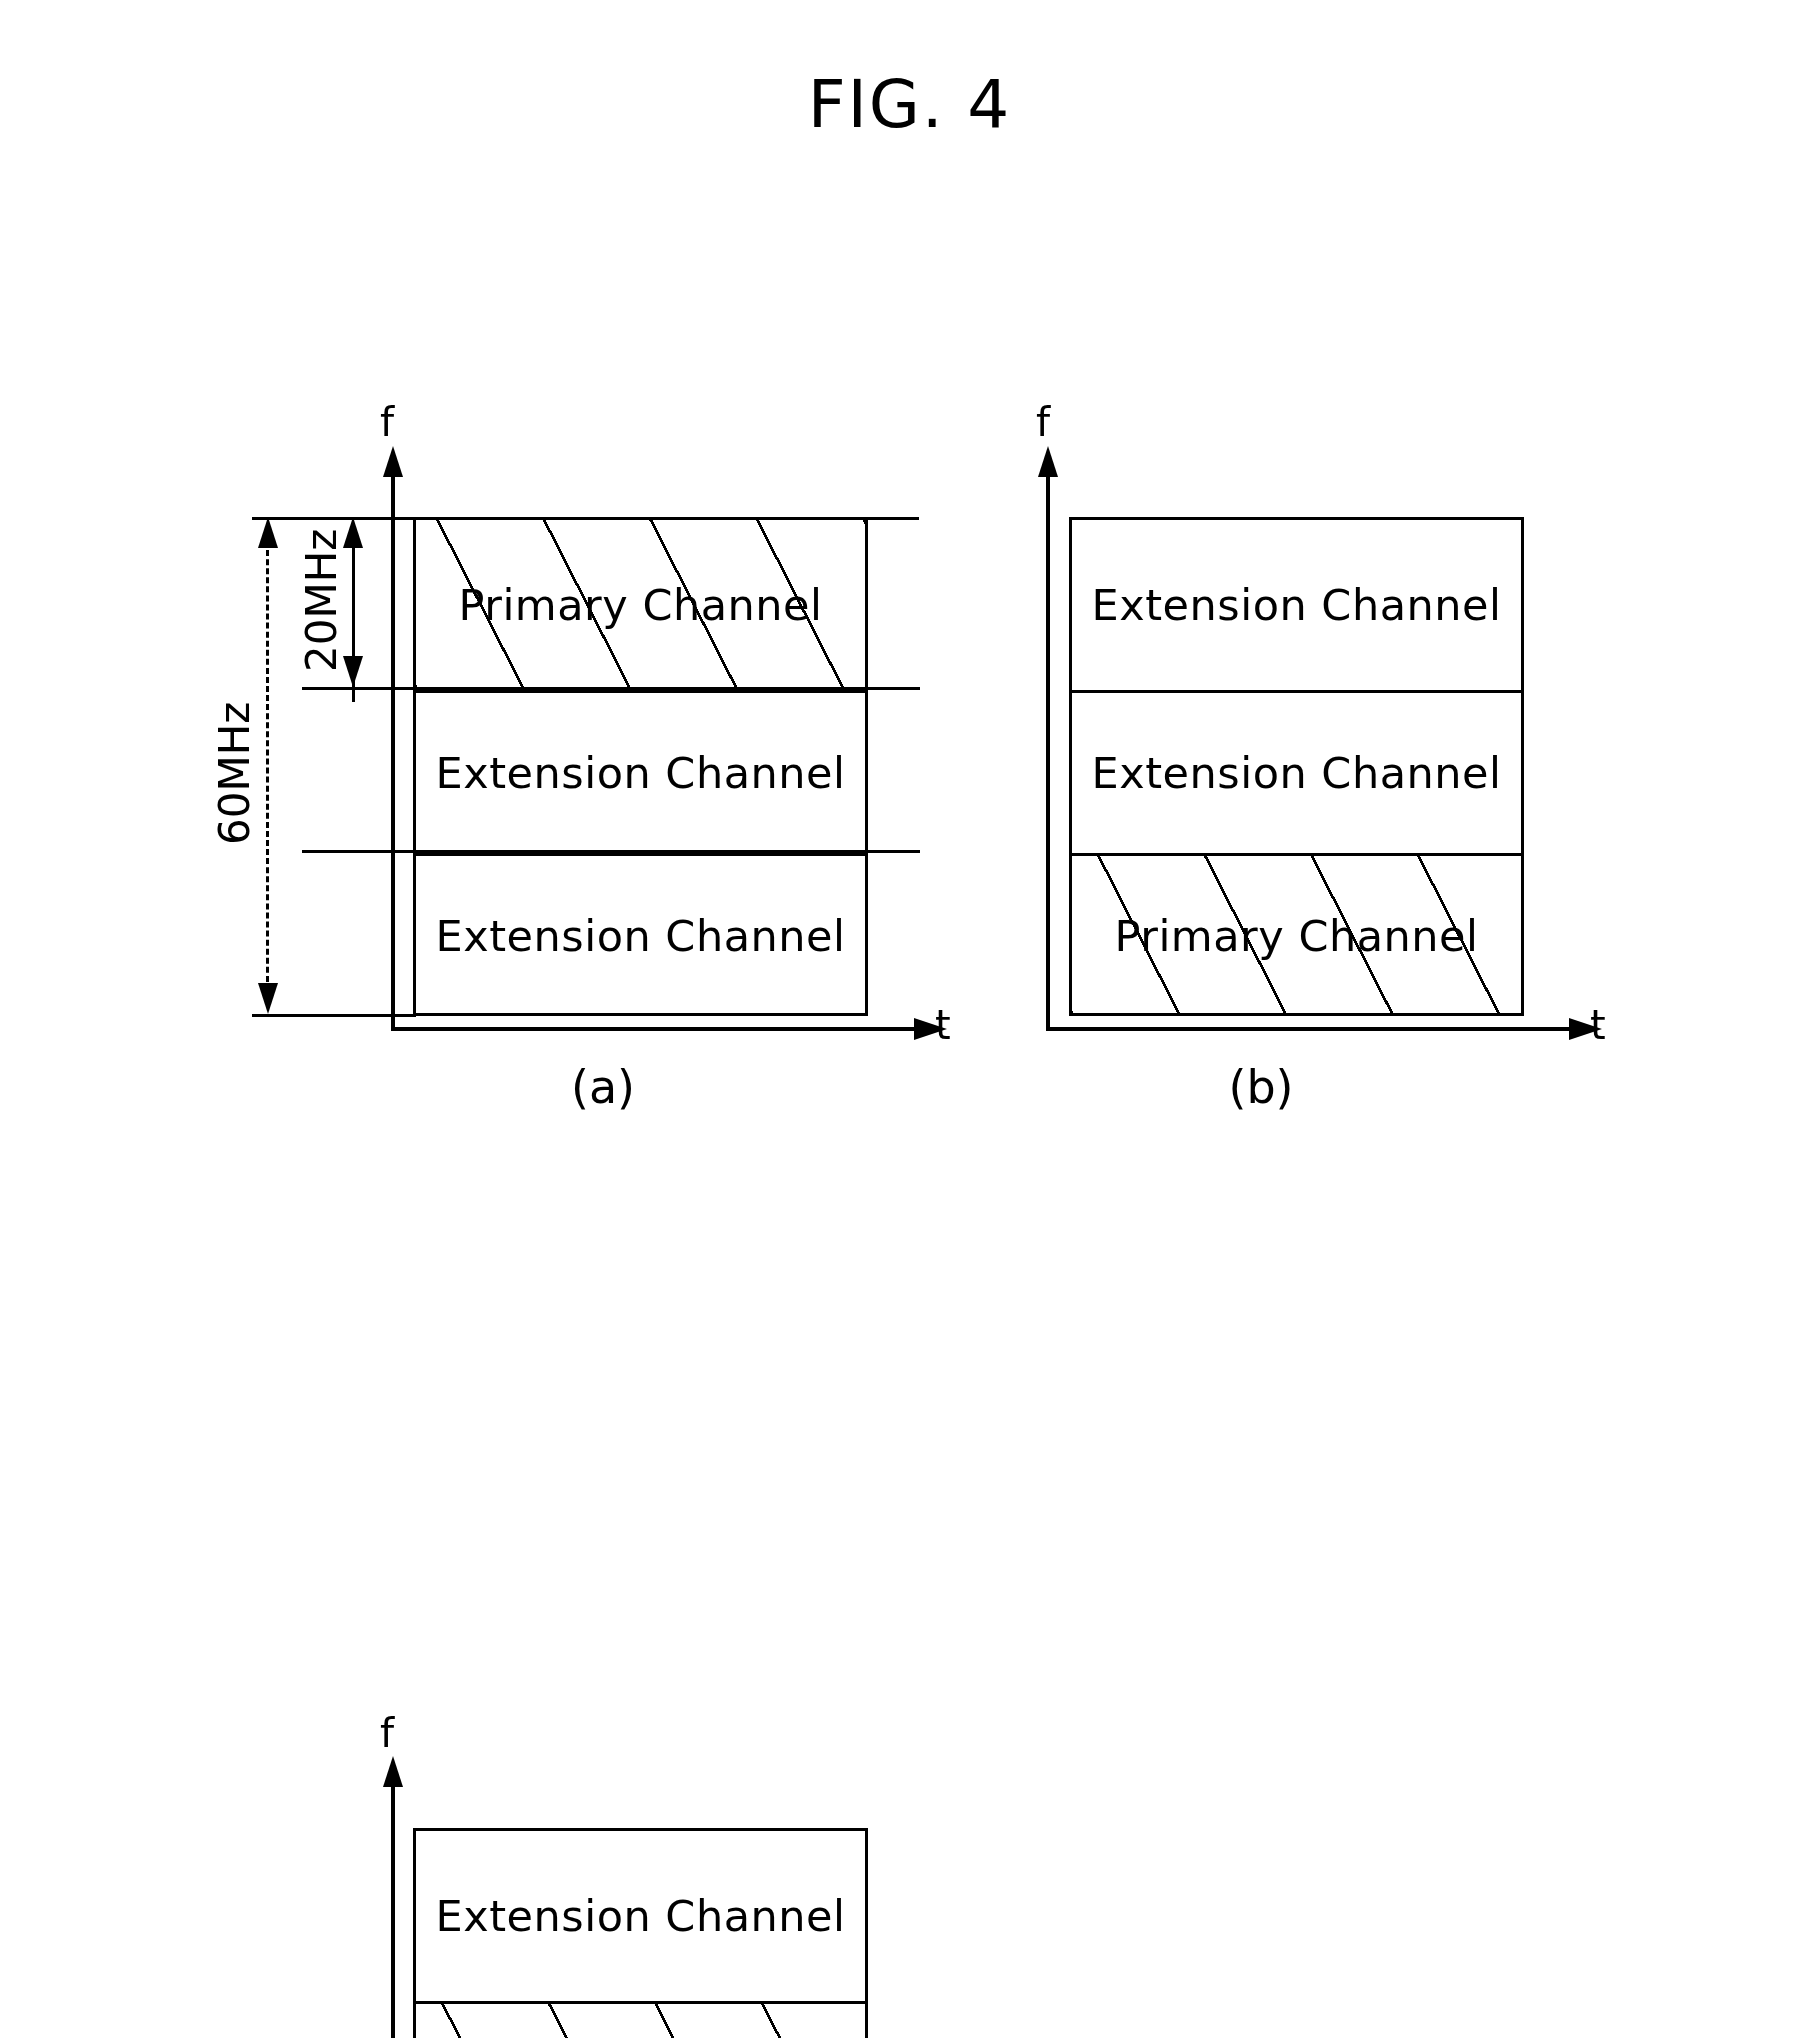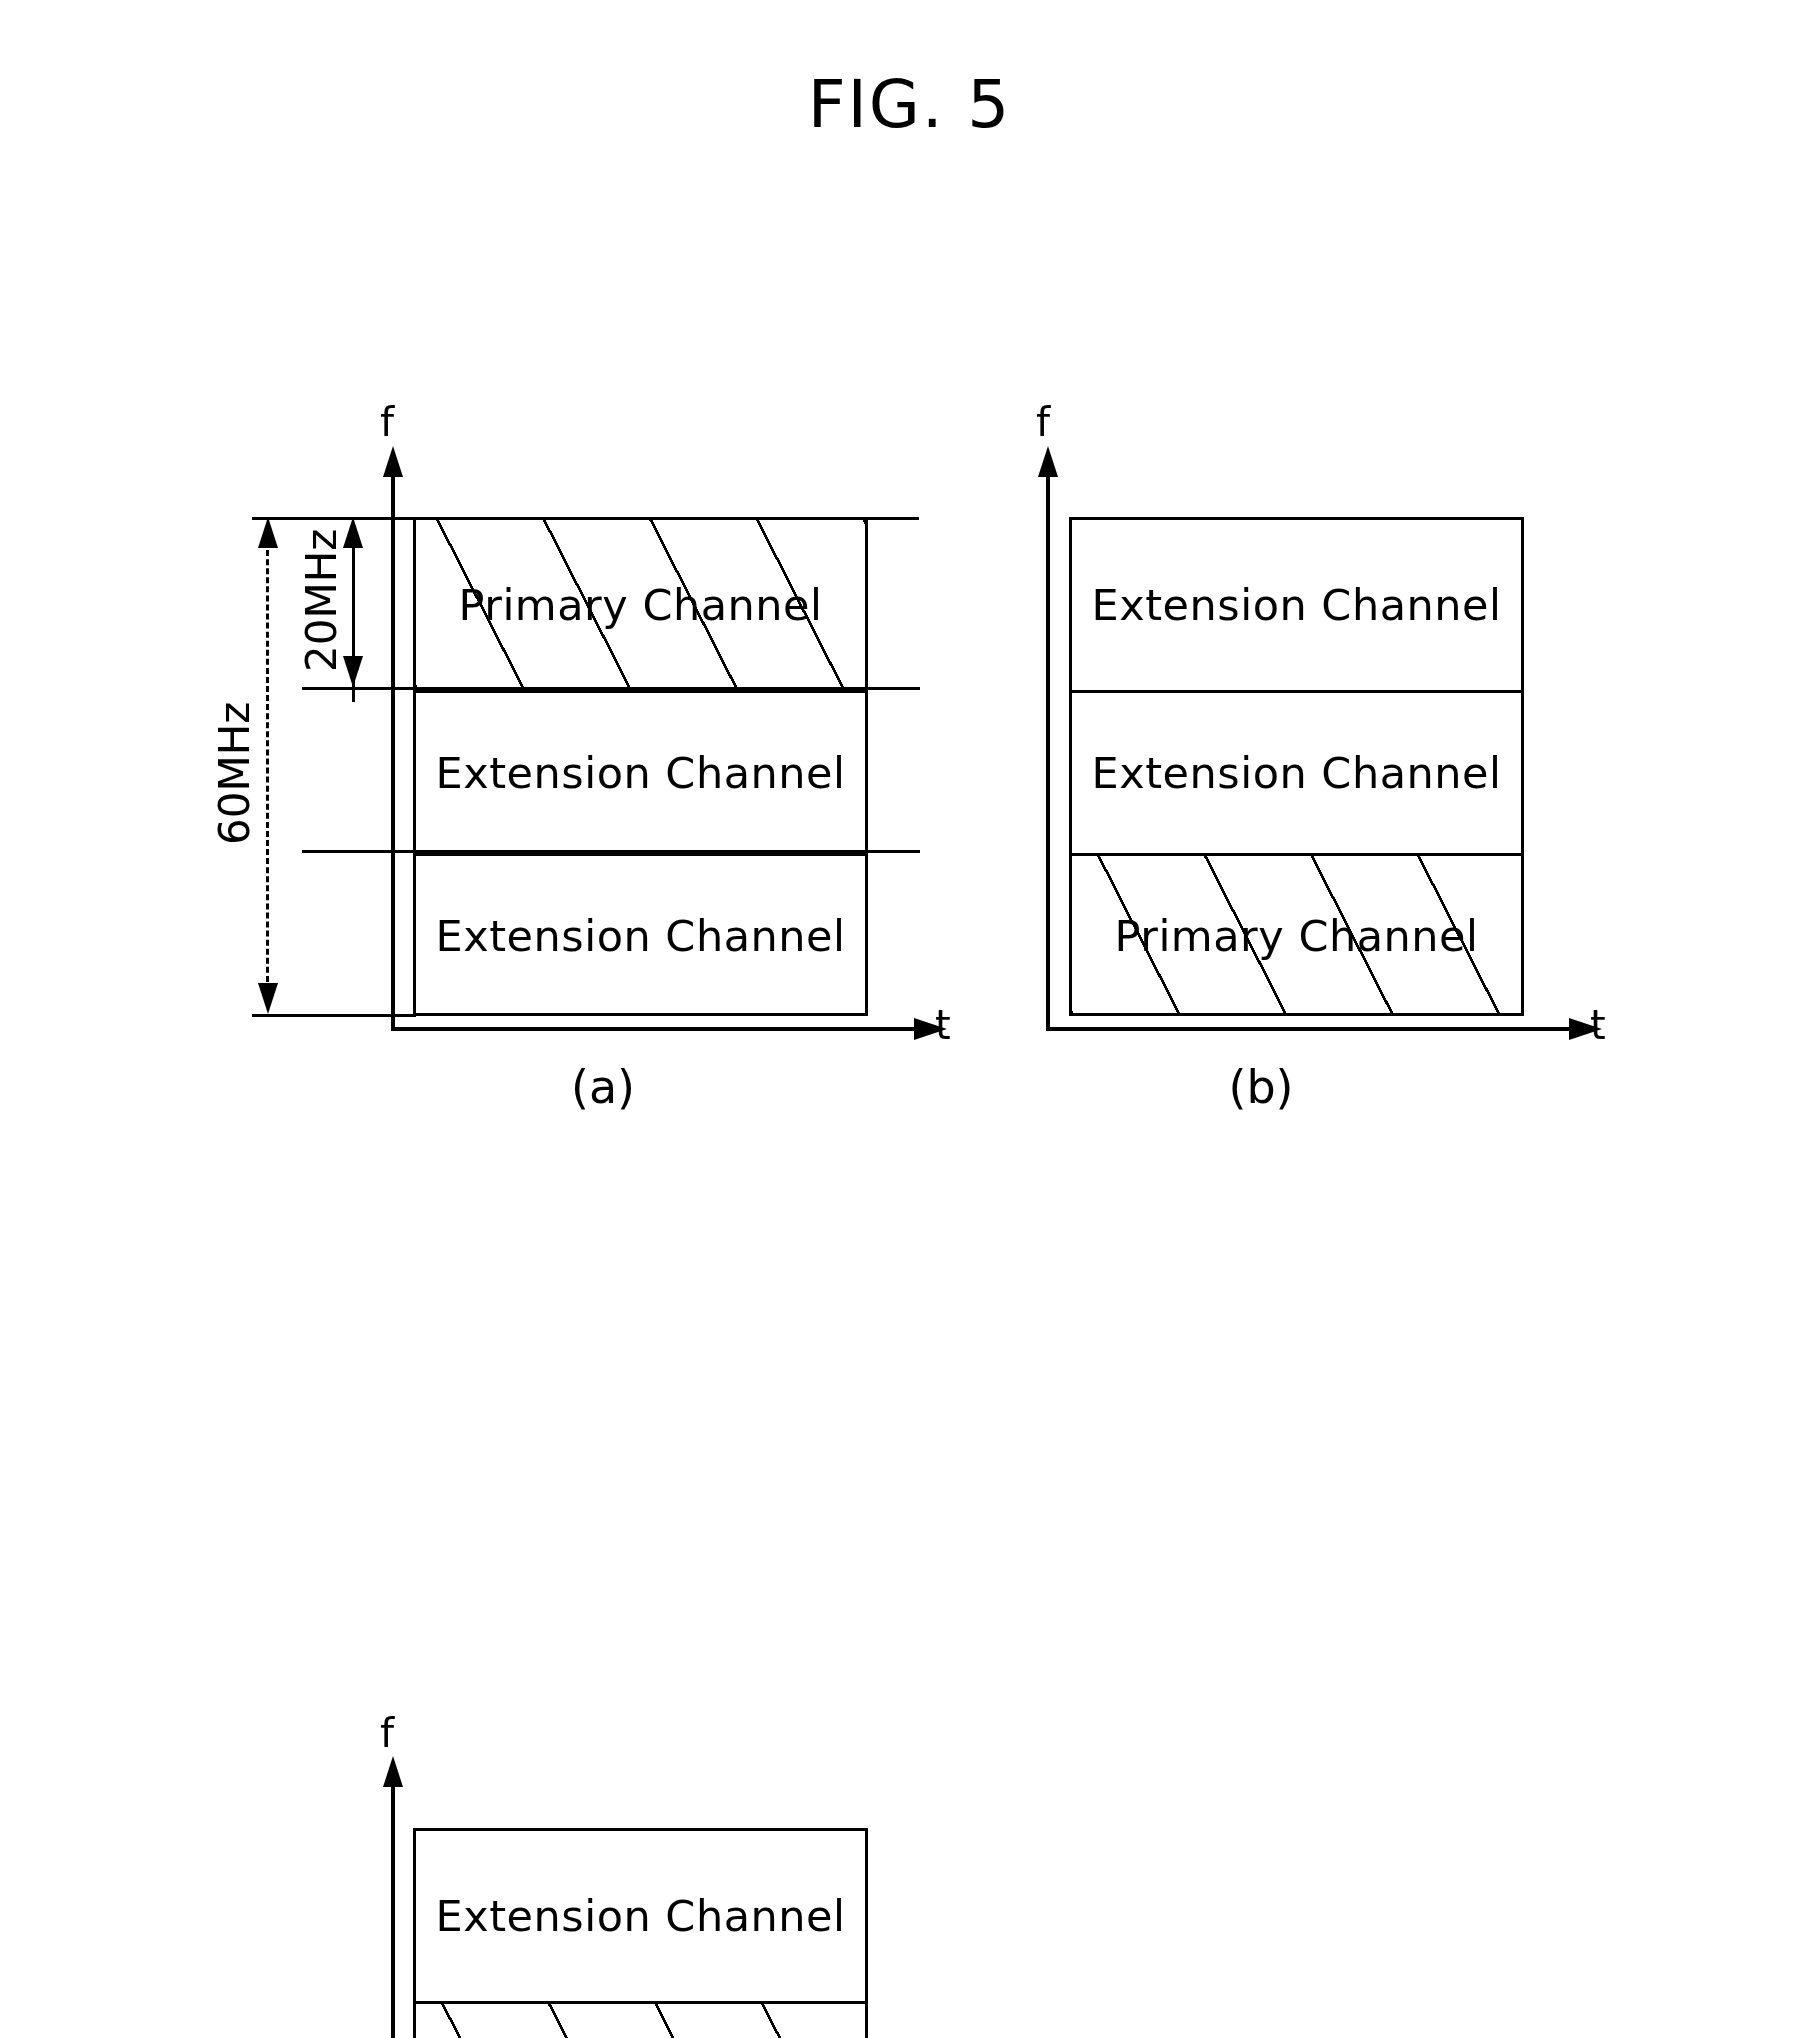--- a/index.html
+++ b/index.html
@@ -138,21 +138,21 @@
     font-size: 42px;
     font-family: "DejaVu Sans", sans-serif;
     transform-origin: 0 0;
     transform: rotate(-90deg);
     white-space: nowrap;
   }
 </style>
 </head>
 <body>
 
-<div class="fig-title">FIG. 5</div>
+<div class="fig-title">FIG. 4</div>
 
 <div class="panel" style="left:0px; top:0px; width:969px; height:1124px;">
 
   <div class="axis-line v-axis" style="left:391px; top:473px; height:557px;"></div>
   <div class="arrow-up" style="left:383px; top:446px;"></div>
   <div class="axis-label" style="left:380px; top:402px;">f</div>
 
   <div class="axis-line h-axis" style="left:391px; top:1027px; width:530px;"></div>
   <div class="arrow-right" style="left:914px; top:1018px;"></div>
   <div class="axis-label" style="left:935px; top:1005px;">t</div>

